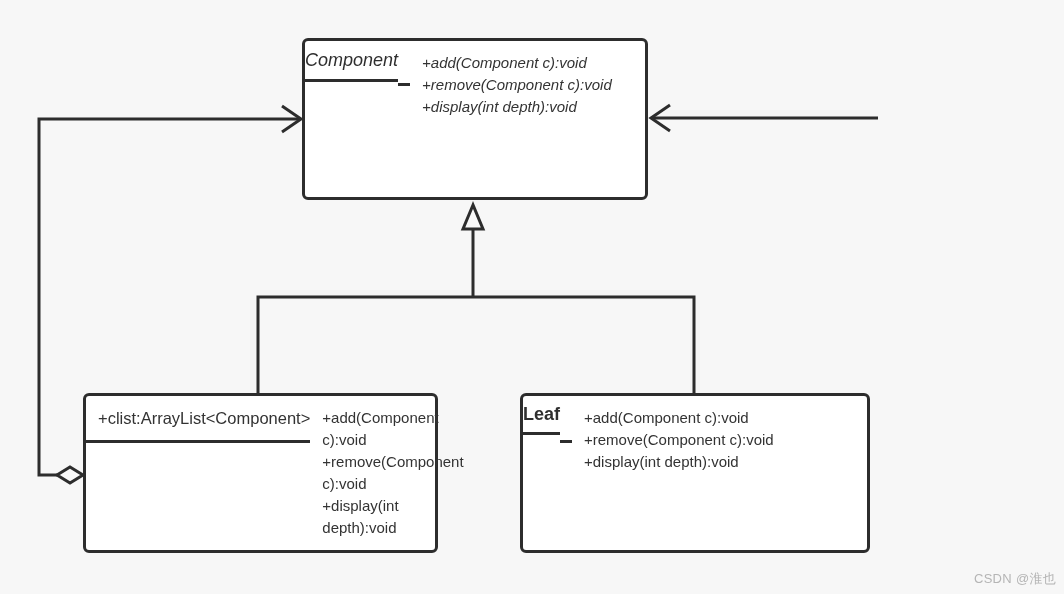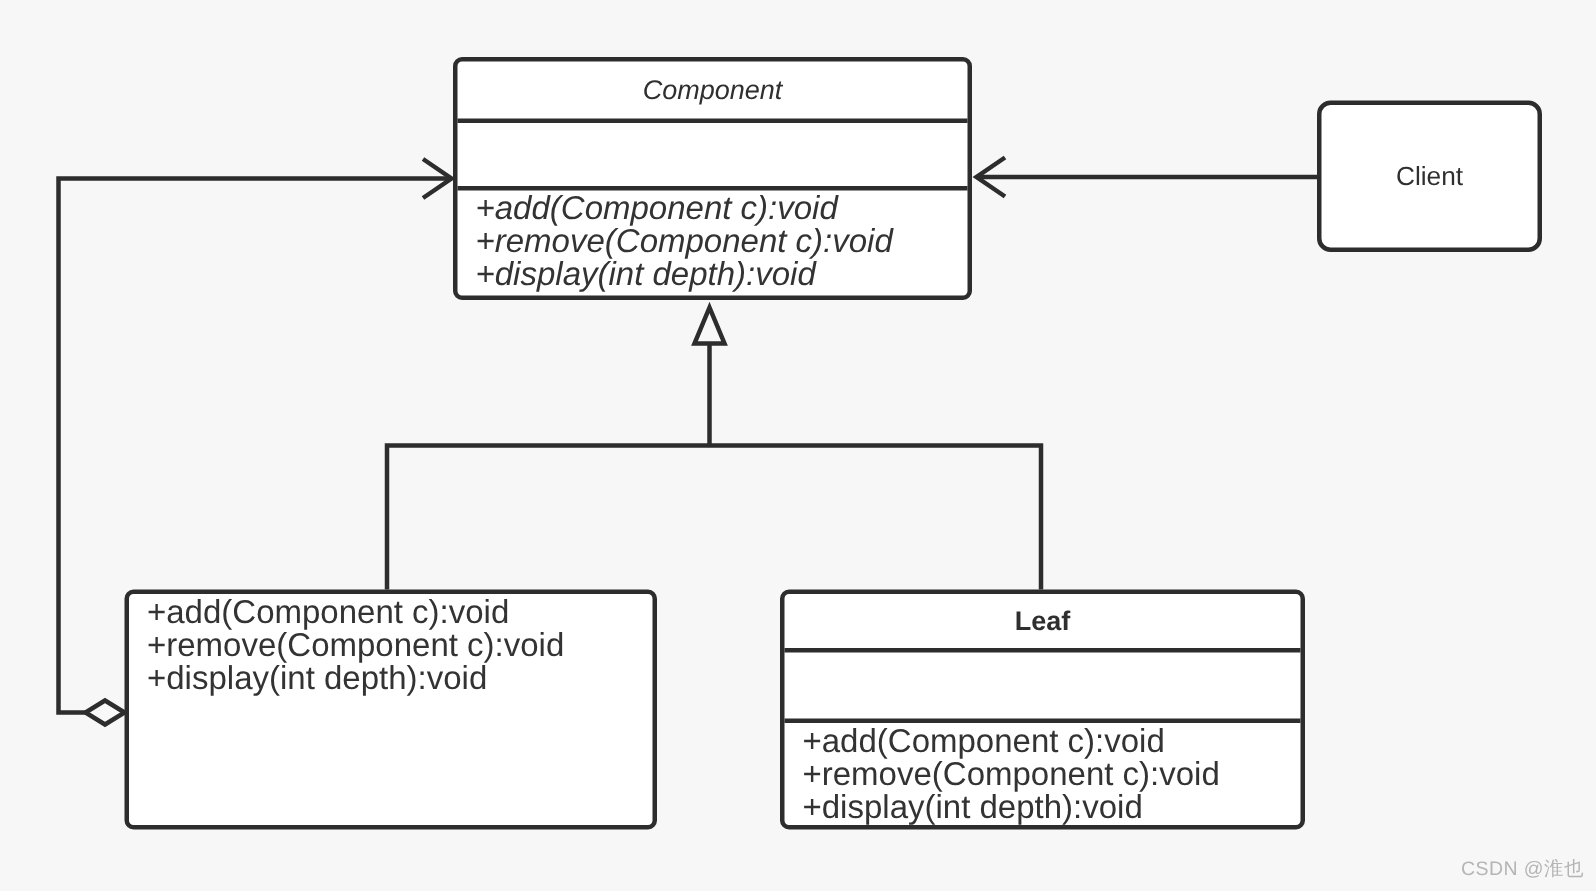--- a/index.html
+++ b/index.html
@@ -23,21 +23,21 @@
     pointer-events: none;
   }
   .uml-class {
     position: absolute;
     background: #ffffff;
     border: 3px solid #2d2d2d;
     border-radius: 6px;
     box-sizing: border-box;
     color: #333333;
     display: flex;
-    flex-direction: column;
+    flex-direction: row;
   }
   .uml-class .title {
     display: flex;
     align-items: center;
     justify-content: center;
     font-size: 18px;
     color: #2f2f2f;
     border-bottom: 3px solid #2d2d2d;
     box-sizing: border-box;
     flex: 0 0 auto;
@@ -48,22 +48,22 @@
     border-bottom: 3px solid #2d2d2d;
     box-sizing: border-box;
     display: flex;
     align-items: center;
     padding-left: 12px;
     font-size: 16.5px;
     flex: 0 0 auto;
   }
   .uml-class .methods {
     flex: 1 1 auto;
-    padding: 1px 0 0 12px;
-    font-size: 22px;
+    padding: 11px 0 0 12px;
+    font-size: 15px;
     line-height: 22px;
     box-sizing: border-box;
   }
   .uml-class .methods.italic, .uml-class .attrs.italic { font-style: italic; }
 
   #component-box { left: 302px; top: 38px;  width: 346px; height: 162px; }
   #component-box .title { height: 41px; }
   #component-box .attrs { height: 45px; }
 
   #composite-box { left: 83px;  top: 393px; width: 355px; height: 160px; }
@@ -123,25 +123,25 @@
   <div class="uml-class" id="component-box">
     <div class="title italic">Component</div>
     <div class="attrs italic"></div>
     <div class="methods italic">
       <div>+add(Component c):void</div>
       <div>+remove(Component c):void</div>
       <div>+display(int depth):void</div>
     </div>
   </div>
 
-  <div class="uml-class" id="client-box">
-    <span>Client</span>
-  </div>
 
   <div class="uml-class" id="composite-box">
+    <div class="attrs">
+      <div>+clist:ArrayList&lt;Component&gt;</div>
+    </div>
     <div class="methods">
       <div>+add(Component c):void</div>
       <div>+remove(Component c):void</div>
       <div>+display(int depth):void</div>
     </div>
   </div>
 
   <div class="uml-class" id="leaf-box">
     <div class="title bold">Leaf</div>
     <div class="attrs"></div>

